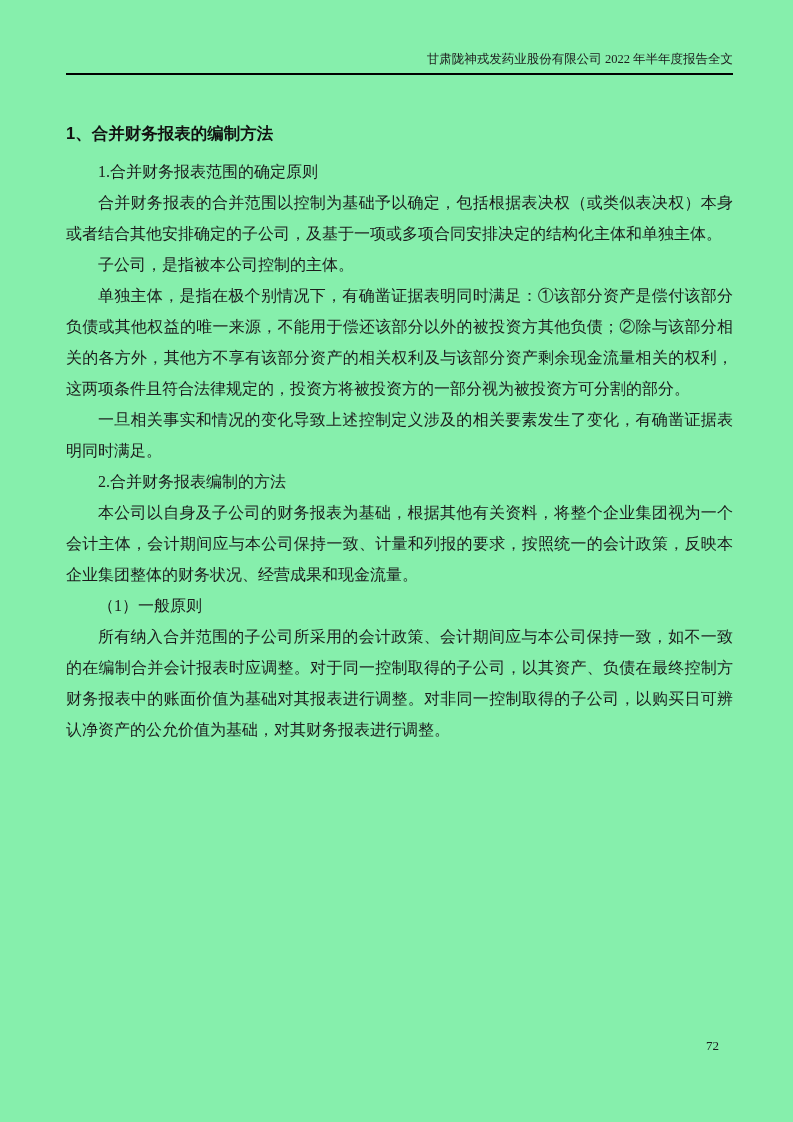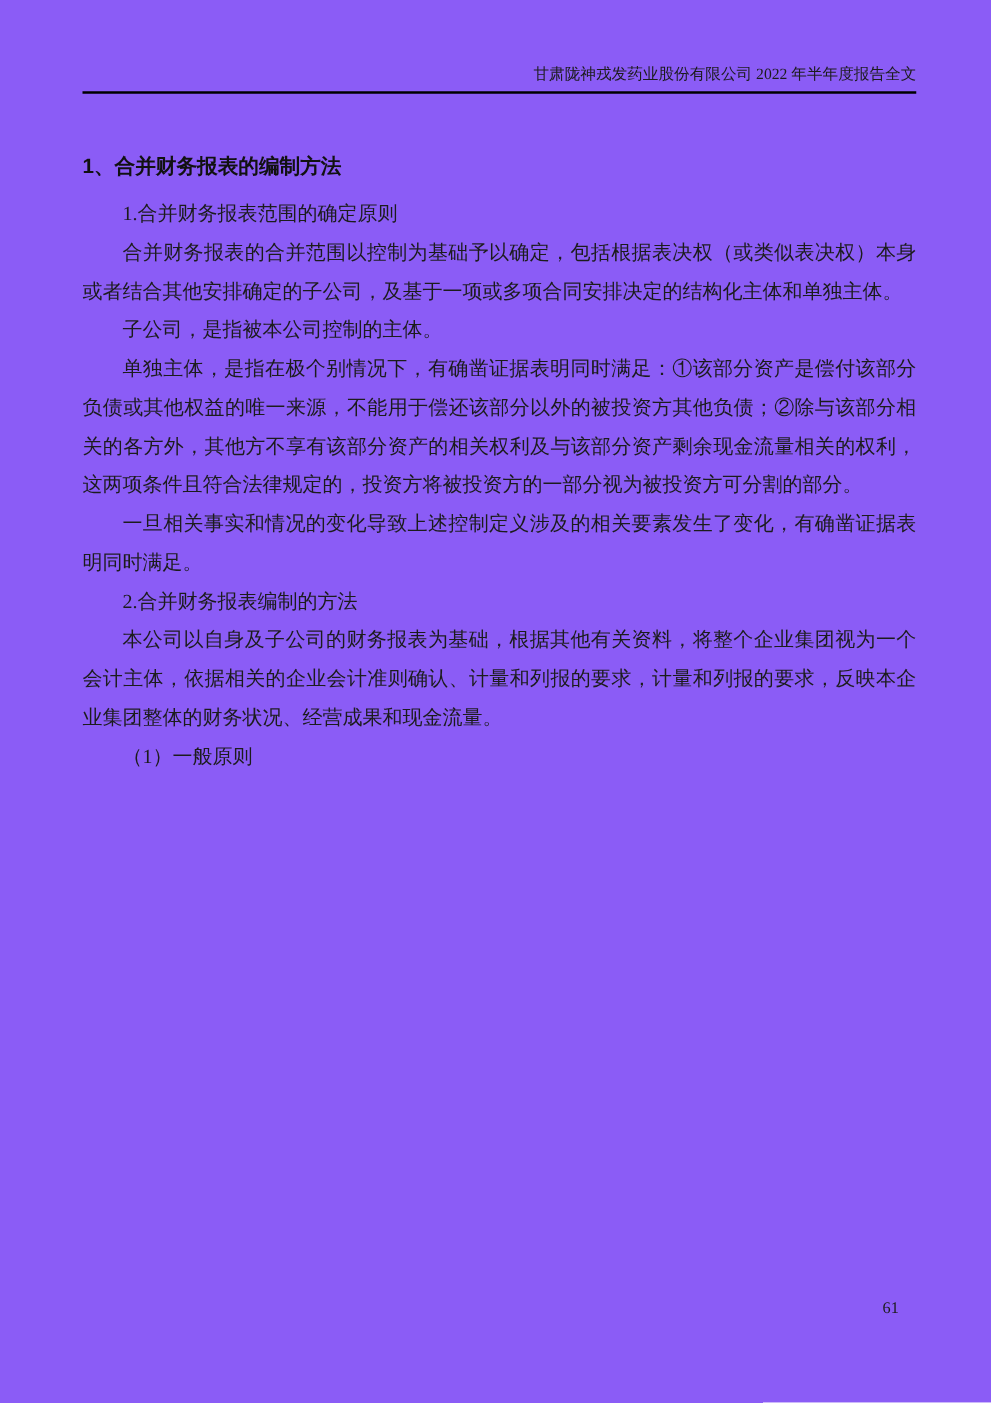--- a/index.html
+++ b/index.html
@@ -1,21 +1,21 @@
 <!DOCTYPE html>
 <html><head>
 <meta charset="utf-8">
 <style>
   * { box-sizing: border-box; }
   html, body { margin: 0; padding: 0; background: #ffffff; }
   .page {
     position: relative;
     width: 793px;
     height: 1122px;
-    background: #8b5cf6;
+    background: #86efac;
     font-family: "Liberation Serif", "DejaVu Serif", serif;
     color: #1c1c1c;
     overflow: hidden;
   }
   .header {
     position: absolute;
     top: 50px;
     left: 66px;
     right: 60px;
     text-align: right;
@@ -69,19 +69,20 @@
   <div class="content">
 
     <h2 class="heading">1、合并财务报表的编制方法</h2>
 
     <p>1.合并财务报表范围的确定原则</p>
     <p>合并财务报表的合并范围以控制为基础予以确定，包括根据表决权（或类似表决权）本身或者结合其他安排确定的子公司，及基于一项或多项合同安排决定的结构化主体和单独主体。</p>
     <p>子公司，是指被本公司控制的主体。</p>
     <p>单独主体，是指在极个别情况下，有确凿证据表明同时满足：①该部分资产是偿付该部分负债或其他权益的唯一来源，不能用于偿还该部分以外的被投资方其他负债；②除与该部分相关的各方外，其他方不享有该部分资产的相关权利及与该部分资产剩余现金流量相关的权利，这两项条件且符合法律规定的，投资方将被投资方的一部分视为被投资方可分割的部分。</p>
     <p>一旦相关事实和情况的变化导致上述控制定义涉及的相关要素发生了变化，有确凿证据表明同时满足。</p>
     <p>2.合并财务报表编制的方法</p>
-    <p>本公司以自身及子公司的财务报表为基础，根据其他有关资料，将整个企业集团视为一个会计主体，依据相关的企业会计准则确认、计量和列报的要求，计量和列报的要求，反映本企业集团整体的财务状况、经营成果和现金流量。</p>
+    <p>本公司以自身及子公司的财务报表为基础，根据其他有关资料，将整个企业集团视为一个会计主体，会计期间应与本公司保持一致、计量和列报的要求，按照统一的会计政策，反映本企业集团整体的财务状况、经营成果和现金流量。</p>
     <p>（1）一般原则</p>
+    <p>所有纳入合并范围的子公司所采用的会计政策、会计期间应与本公司保持一致，如不一致的在编制合并会计报表时应调整。对于同一控制取得的子公司，以其资产、负债在最终控制方财务报表中的账面价值为基础对其报表进行调整。对非同一控制取得的子公司，以购买日可辨认净资产的公允价值为基础，对其财务报表进行调整。</p>
   </div>
 
-  <div class="page-number">61</div>
+  <div class="page-number">72</div>
 
 </div>
 
 </body></html>

